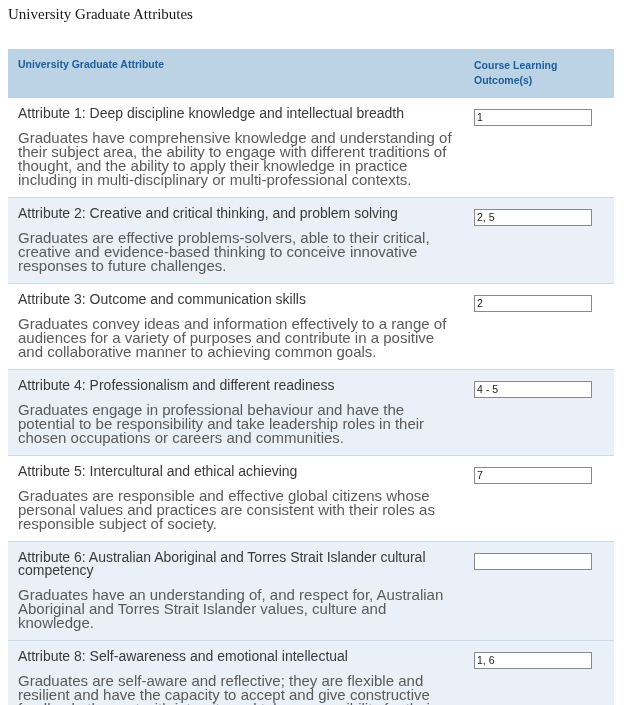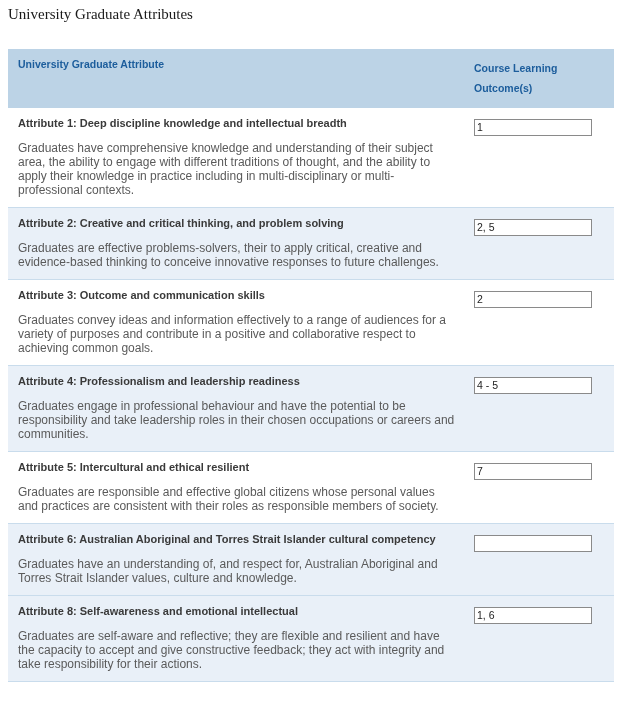--- a/index.html
+++ b/index.html
@@ -41,49 +41,49 @@
   th.col-attr, th.col-clo {
     text-align: left;
     font-size: 10.5px;
     font-weight: bold;
     color: #1c5d9c;
     padding: 9px 10px 10px 10px;
     height: 20px;
   }
   th.col-clo {
     width: 130px;
-    line-height: 20px;
+    line-height: 15px;
     padding-left: 6px;
   }
   tbody tr.row {
     background: #ffffff;
   }
   tbody tr.row.alt {
     background: #e9f0f8;
   }
   tbody tr.row.alt td {
     border-top: 1px solid #c9dcec;
     border-bottom: 1px solid #c9dcec;
   }
   td.attr-cell {
     padding: 9px 12px 10px 10px;
   }
   td.clo-cell {
     padding: 9px 8px 10px 6px;
     width: 130px;
   }
   .attr-title {
-    font-size: 11px;
-    font-weight: bold;
+    font-size: 14px;
+    font-weight: normal;
     color: #3a3a3a;
     line-height: 13px;
     margin: 0 0 11px 0;
   }
   .attr-desc {
-    font-size: 12px;
+    font-size: 15px;
     color: #5a5a5a;
     line-height: 14px;
     margin: 0;
   }
   .clo-input {
     width: 112px;
     height: 13px;
     border: 1px solid #8a8a8a;
     background: #ffffff;
     font-family: "Liberation Sans", sans-serif;
@@ -111,42 +111,42 @@
       <tr class="row">
         <td class="attr-cell">
           <p class="attr-title">Attribute 1: Deep discipline knowledge and intellectual breadth</p>
           <p class="attr-desc">Graduates have comprehensive knowledge and understanding of their subject area, the ability to engage with different traditions of thought, and the ability to apply their knowledge in practice including in multi-disciplinary or multi-professional contexts.</p>
         </td>
         <td class="clo-cell"><input type="text" class="clo-input" value="1" style=""></td>
       </tr>
       <tr class="row alt">
         <td class="attr-cell">
           <p class="attr-title">Attribute 2: Creative and critical thinking, and problem solving</p>
-          <p class="attr-desc">Graduates are effective problems-solvers, their to apply critical, creative and evidence-based thinking to conceive innovative responses to future challenges.</p>
+          <p class="attr-desc">Graduates are effective problems-solvers, able to their critical, creative and evidence-based thinking to conceive innovative responses to future challenges.</p>
         </td>
         <td class="clo-cell"><input type="text" class="clo-input" value="2, 5" style=""></td>
       </tr>
       <tr class="row">
         <td class="attr-cell">
           <p class="attr-title">Attribute 3: Outcome and communication skills</p>
-          <p class="attr-desc">Graduates convey ideas and information effectively to a range of audiences for a variety of purposes and contribute in a positive and collaborative respect to achieving common goals.</p>
+          <p class="attr-desc">Graduates convey ideas and information effectively to a range of audiences for a variety of purposes and contribute in a positive and collaborative manner to achieving common goals.</p>
         </td>
         <td class="clo-cell"><input type="text" class="clo-input" value="2" style=""></td>
       </tr>
       <tr class="row alt">
         <td class="attr-cell">
-          <p class="attr-title">Attribute 4: Professionalism and leadership readiness</p>
+          <p class="attr-title">Attribute 4: Professionalism and different readiness</p>
           <p class="attr-desc">Graduates engage in professional behaviour and have the potential to be responsibility and take leadership roles in their chosen occupations or careers and communities.</p>
         </td>
         <td class="clo-cell"><input type="text" class="clo-input" value="4 - 5" style=""></td>
       </tr>
       <tr class="row">
         <td class="attr-cell">
-          <p class="attr-title">Attribute 5: Intercultural and ethical resilient</p>
-          <p class="attr-desc">Graduates are responsible and effective global citizens whose personal values and practices are consistent with their roles as responsible members of society.</p>
+          <p class="attr-title">Attribute 5: Intercultural and ethical achieving</p>
+          <p class="attr-desc">Graduates are responsible and effective global citizens whose personal values and practices are consistent with their roles as responsible subject of society.</p>
         </td>
         <td class="clo-cell"><input type="text" class="clo-input" value="7" style=""></td>
       </tr>
       <tr class="row alt">
         <td class="attr-cell">
           <p class="attr-title">Attribute 6: Australian Aboriginal and Torres Strait Islander cultural competency</p>
           <p class="attr-desc">Graduates have an understanding of, and respect for, Australian Aboriginal and Torres Strait Islander values, culture and knowledge.</p>
         </td>
         <td class="clo-cell"><input type="text" class="clo-input" value="" style=""></td>
       </tr>

